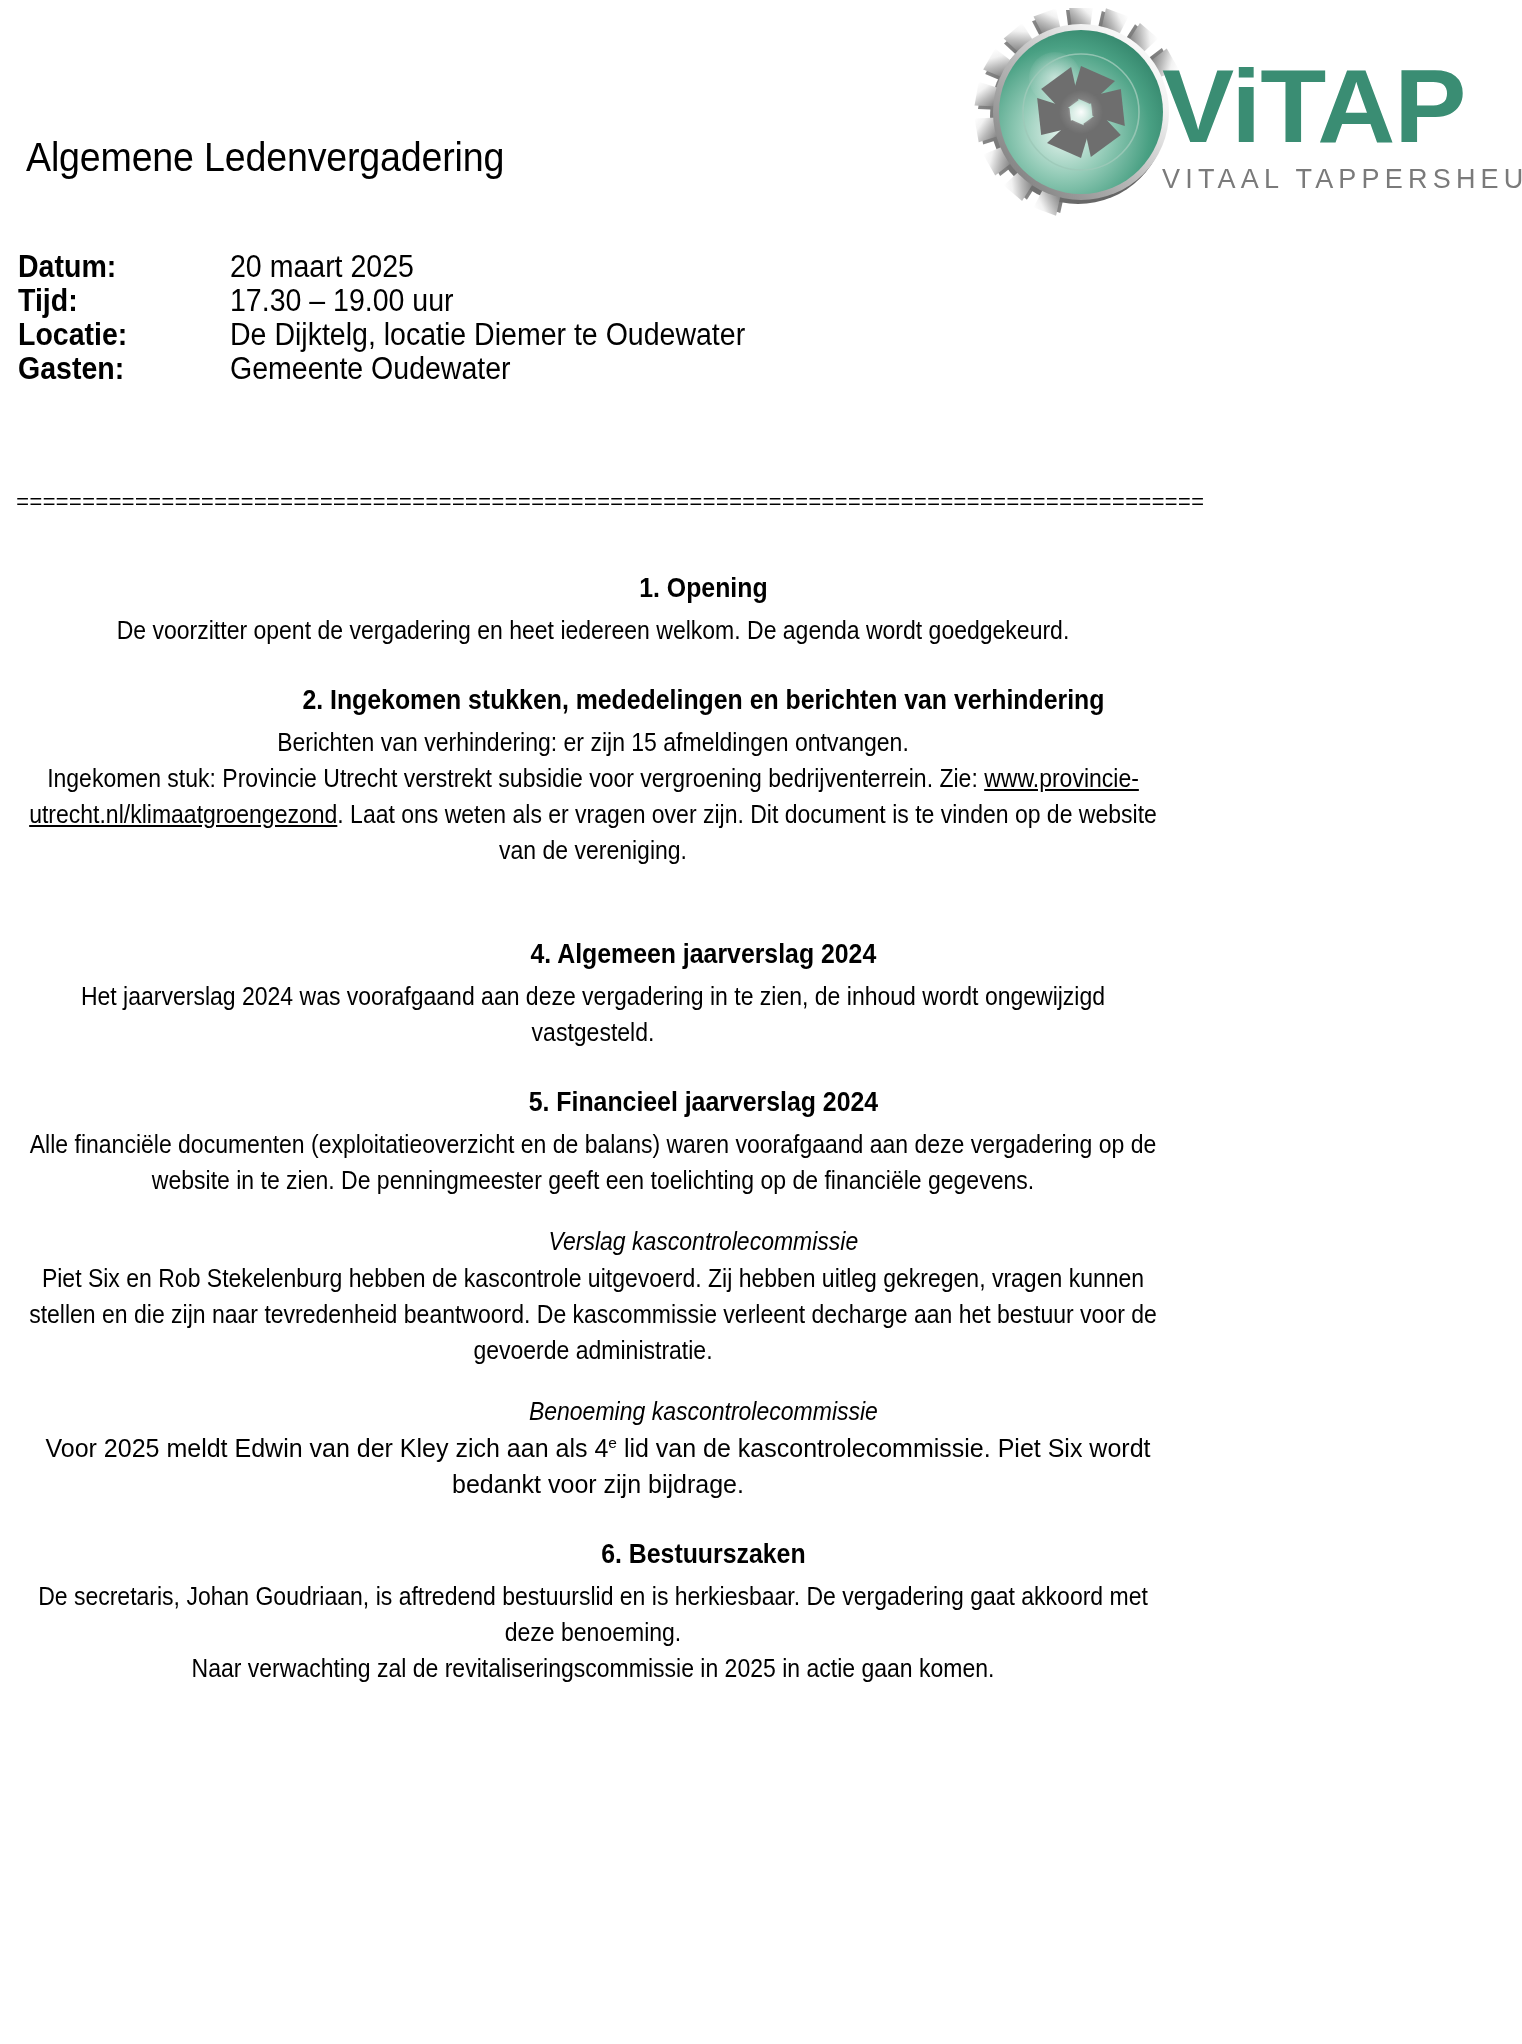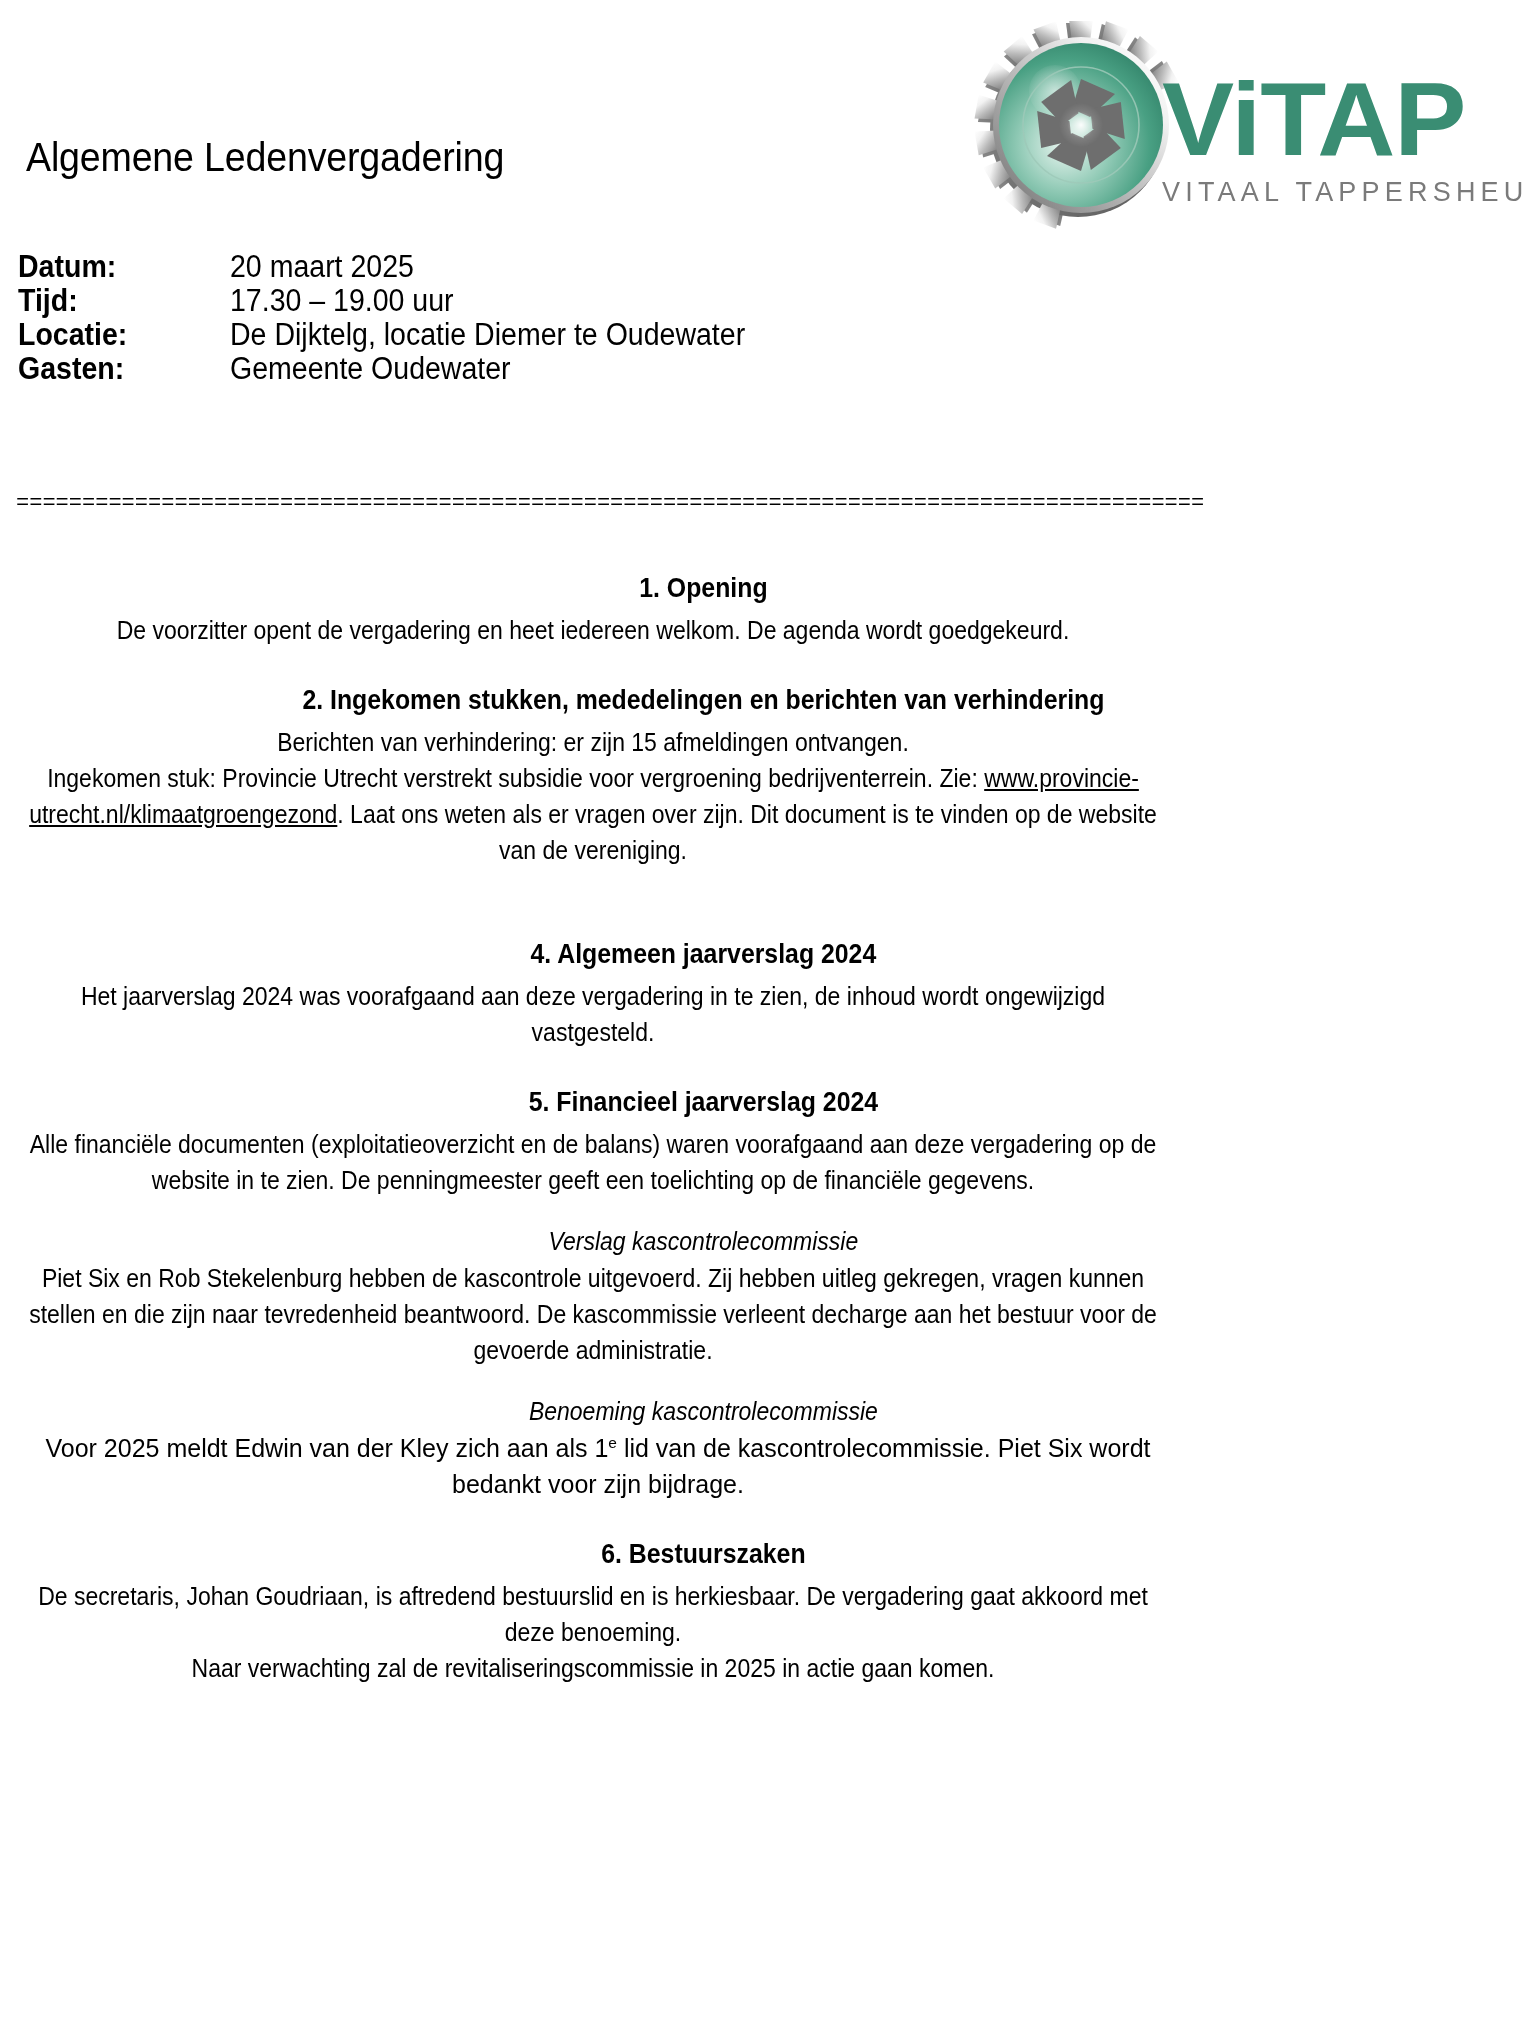--- a/index.html
+++ b/index.html
@@ -40,21 +40,21 @@
     letter-spacing: -0.2px;
     white-space: nowrap;
     font-family: "Liberation Sans", sans-serif;
     transform: scaleX(0.94);
     transform-origin: left center;
   }
 
   .logo {
     position: absolute;
     right: 8px;
-    top: 13px;
+    top: 0;
     width: 540px;
     height: 212px;
   }
   .logo-mark {
     position: absolute;
     left: 0;
     top: 0;
     width: 230px;
     height: 212px;
   }
@@ -364,21 +364,21 @@
       <p class="body-text">Alle financiële documenten (exploitatieoverzicht en de balans) waren voorafgaand aan deze vergadering op de website in te zien. De penningmeester geeft een toelichting op de financiële gegevens.</p>
 
       <div class="gap-sm"></div>
 
       <h3 class="sub-head">Verslag kascontrolecommissie</h3>
       <p class="body-text">Piet Six en Rob Stekelenburg hebben de kascontrole uitgevoerd. Zij hebben uitleg gekregen, vragen kunnen stellen en die zijn naar tevredenheid beantwoord. De kascommissie verleent decharge aan het bestuur voor de gevoerde administratie.</p>
 
       <div class="gap-sm"></div>
 
       <h3 class="sub-head">Benoeming kascontrolecommissie</h3>
-      <p class="body-text wide"><span>Voor 2025 meldt Edwin van der Kley zich aan als 1</span><sup>e</sup><span> lid van de kascontrolecommissie. Piet Six wordt bedankt voor zijn bijdrage.</span></p>
+      <p class="body-text wide"><span>Voor 2025 meldt Edwin van der Kley zich aan als 4</span><sup>e</sup><span> lid van de kascontrolecommissie. Piet Six wordt bedankt voor zijn bijdrage.</span></p>
     </div>
 
     <div class="gap-md"></div>
 
     <div class="sec">
       <h2 class="sec-head">6. Bestuurszaken</h2>
       <p class="body-text">De secretaris, Johan Goudriaan, is aftredend bestuurslid en is herkiesbaar. De vergadering gaat akkoord met deze benoeming.</p>
       <p class="body-text">Naar verwachting zal de revitaliseringscommissie in 2025 in actie gaan komen.</p>
     </div>
 

